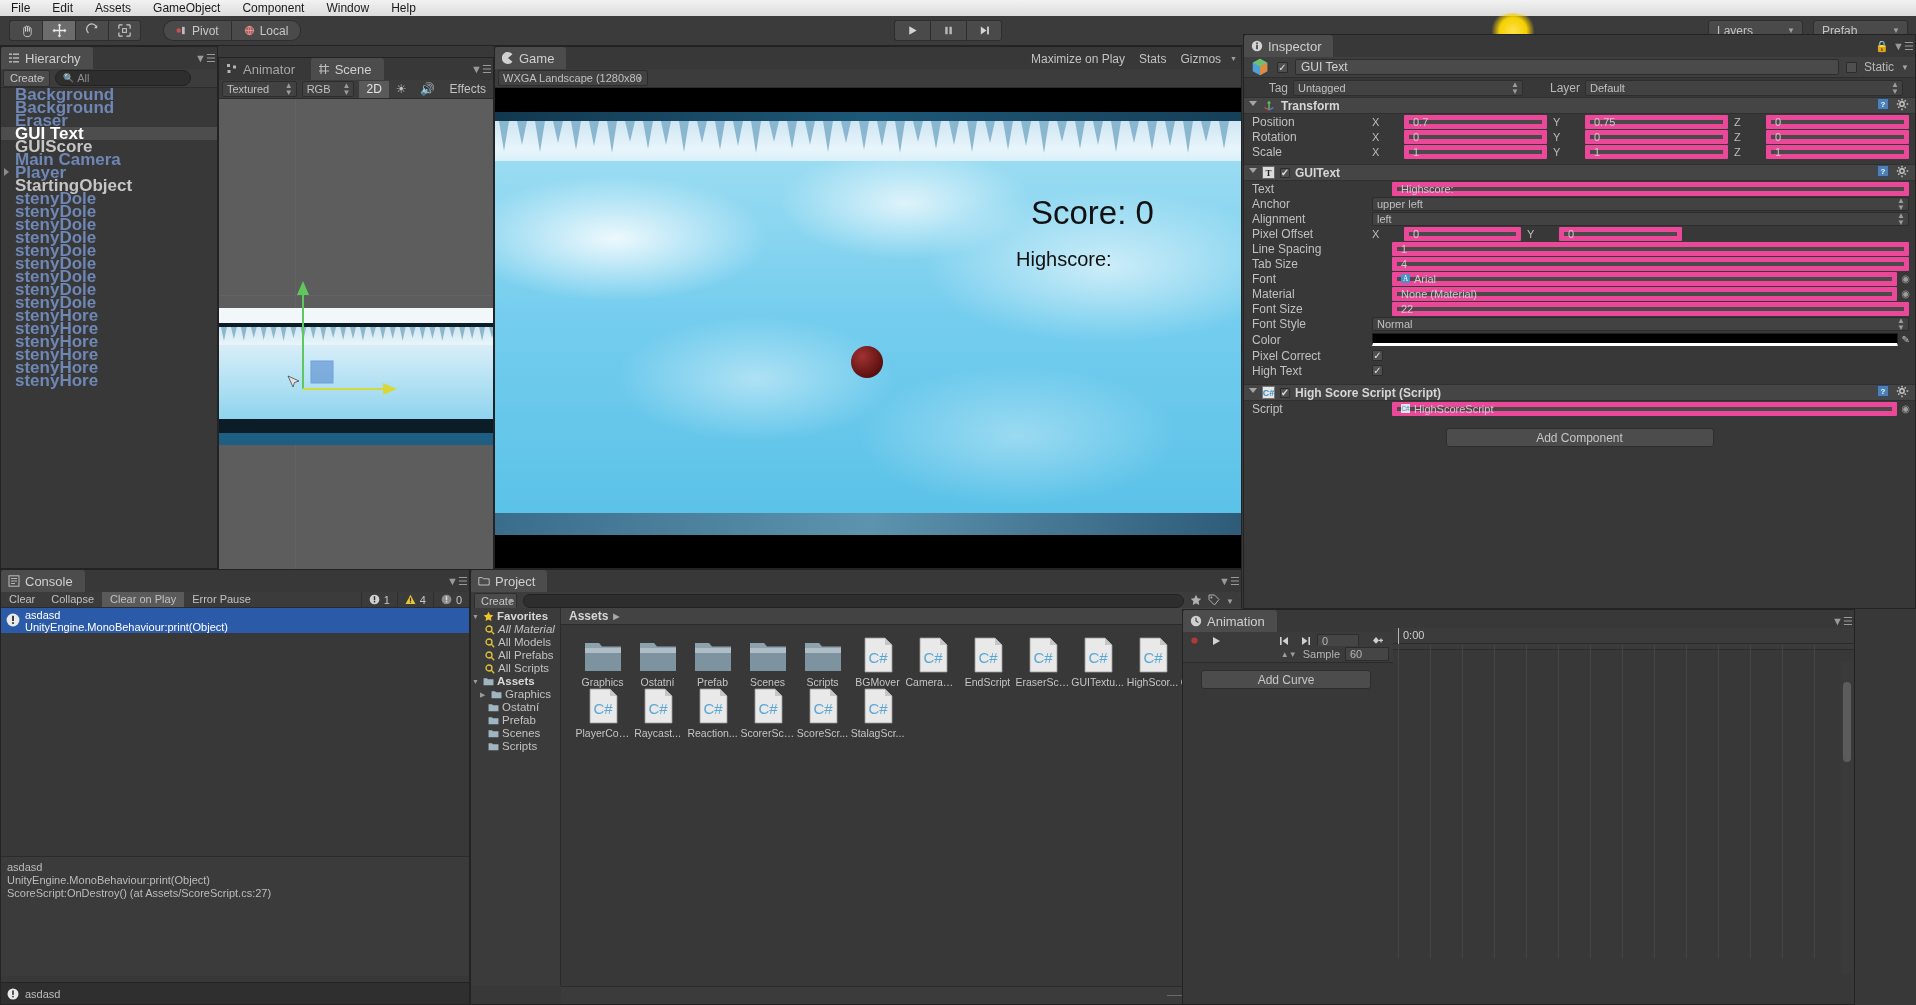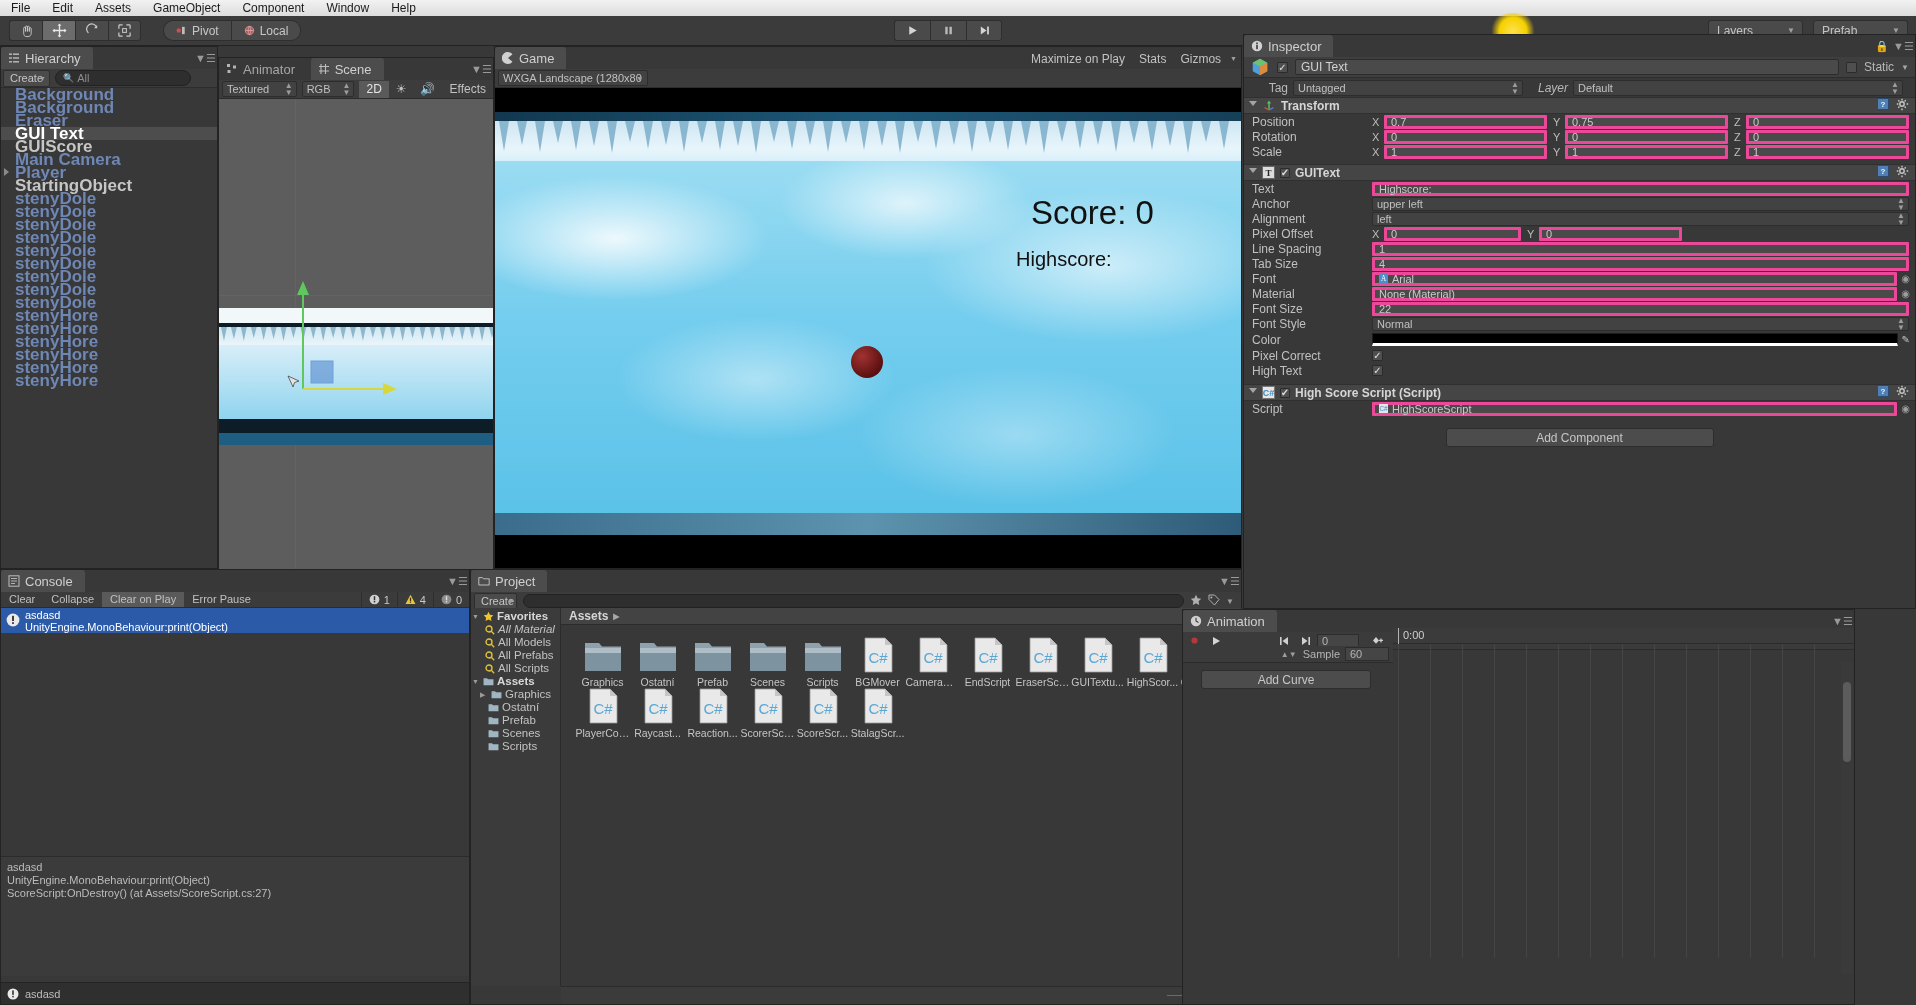--- a/index.html
+++ b/index.html
@@ -147,22 +147,22 @@
   .compheader {
     height:17px; background:#454545; border-top:1px solid #303030; border-bottom:1px solid #303030;
     display:flex; align-items:center; gap:5px; padding-left:5px; font-weight:bold; font-size:12px;
     color:#d6d6d6; position:relative;
   }
   .foldarrow { width:0;height:0;border-left:5px solid #a5a5a5;border-top:4px solid transparent;border-bottom:4px solid transparent; }
   .foldarrow.open { border-left:4px solid transparent;border-right:4px solid transparent;border-top:5px solid #a5a5a5; }
   .prow { height:15px; display:flex; align-items:center; font-size:12px; padding-left:8px; }
   .plabel { width:120px; color:#c0c0c0; flex-shrink:0; }
   .pfield {
-    height:14px; background:#4a4a4a; border:3px solid #ec4899; border-radius:1px;
-    display:flex; align-items:center; padding:0 4px; color:#cacaca; font-size:11px; position:relative;
+    height:14px; background:#4a4a4a; border:5px solid #ec4899; border-radius:1px;
+    display:flex; align-items:center; padding:0 4px; color:#cacaca; font-size:11px; position:relative;margin-left:20px;
   }
   .xyz { display:flex; gap:0; flex:1; }
   .xyzcell { display:flex; align-items:center; gap:3px; flex:1; }
   .xyzcell .ax { width:9px; color:#bdbdbd; font-size:11px; }
   .cbox { width:11px;height:11px;background:#4f4f4f;border:1px solid #2b2b2b;border-radius:1px;
           display:flex;align-items:center;justify-content:center;color:#e0e0e0;font-size:10px; }
   .addcomp {
     width:268px; height:19px; margin:12px auto 0; background:#4c4c4c;
     border:1px solid #2d2d2d; border-radius:3px;
     display:flex; align-items:center; justify-content:center; font-size:12px; color:#c6c6c6;
@@ -520,21 +520,21 @@
       <span style="font-size:12px;">Static</span>
       <span style="font-size:8px;color:#a6a6a6;">▼</span>
     </div>
 
     <div class="taglayer">
       <span style="width:38px;text-align:right;">Tag</span>
       <div class="dropfield" style="width:230px;">
         <span>Untagged</span>
         <span class="arrows">▲<br>▼</span>
       </div>
-      <span style="margin-left:10px;font-style:italic;">Layer</span>
+      <span style="margin-left:22px;">Layer</span>
       <div class="dropfield" style="flex:1;margin-right:6px;">
         <span>Default</span>
         <span class="arrows">▲<br>▼</span>
       </div>
     </div>
 
     <div class="compheader">
       <div class="foldarrow open"></div>
       <svg width="14" height="14" viewBox="0 0 14 14">
         <path d="M7 11V3" stroke="#5dc25d" stroke-width="1.4"></path>

